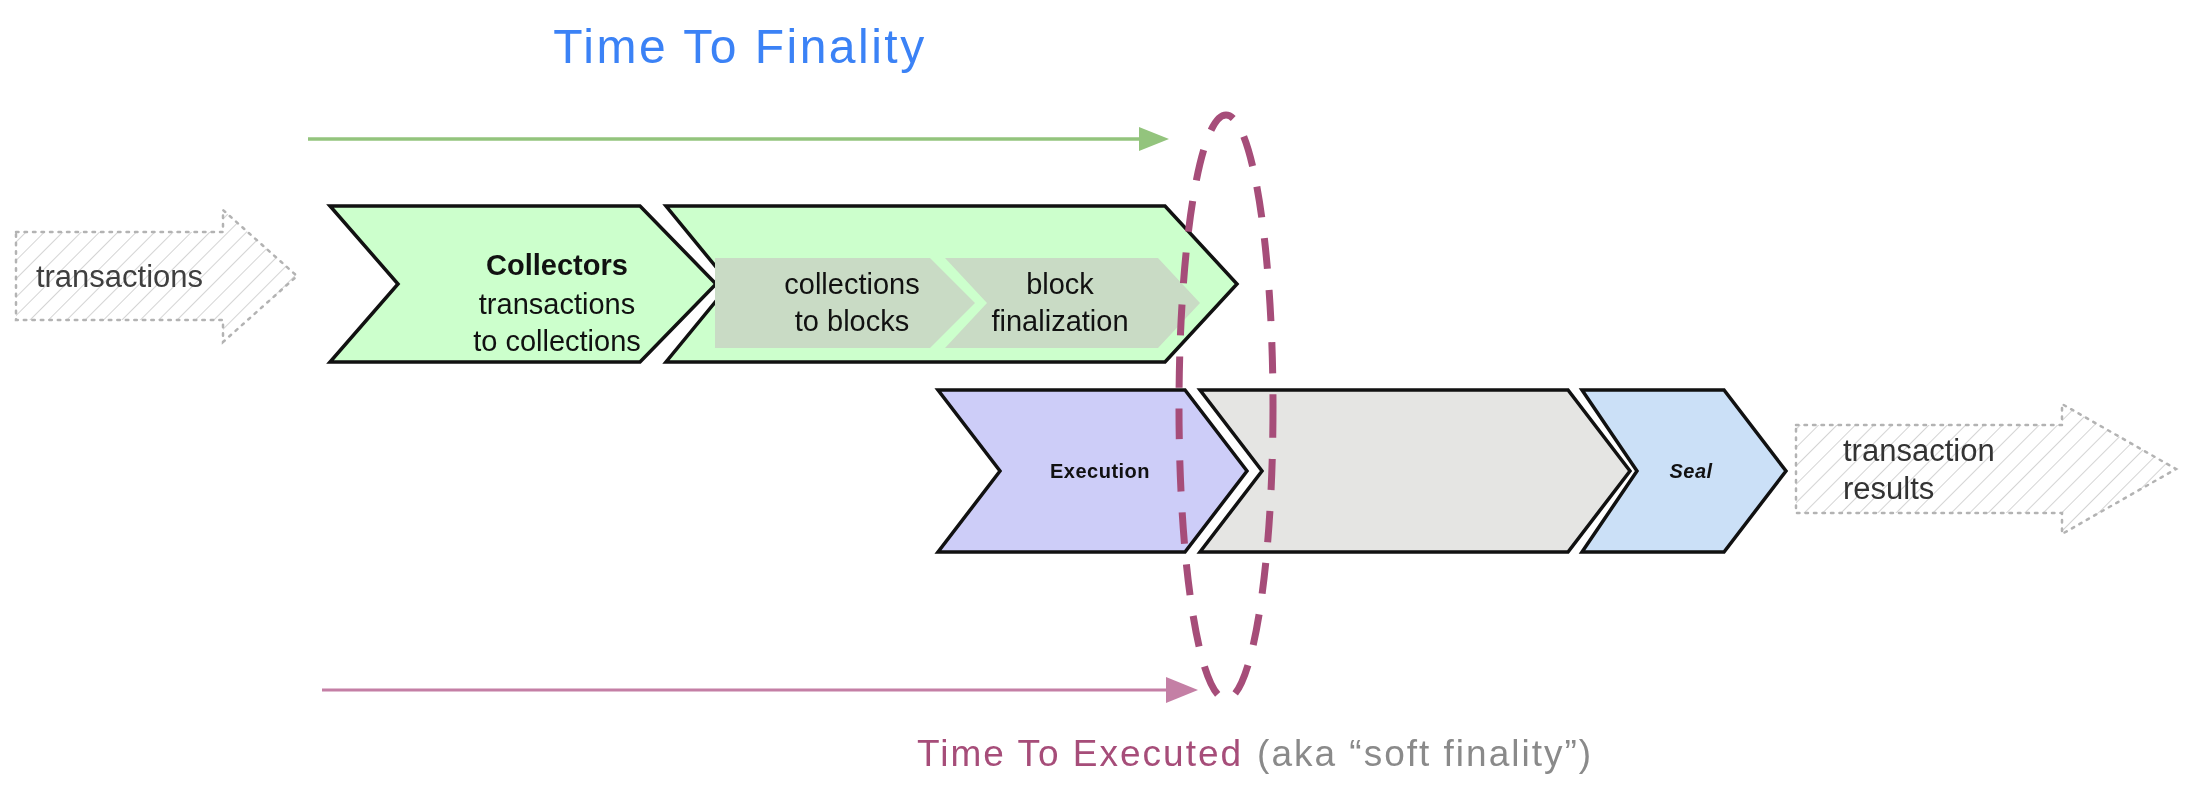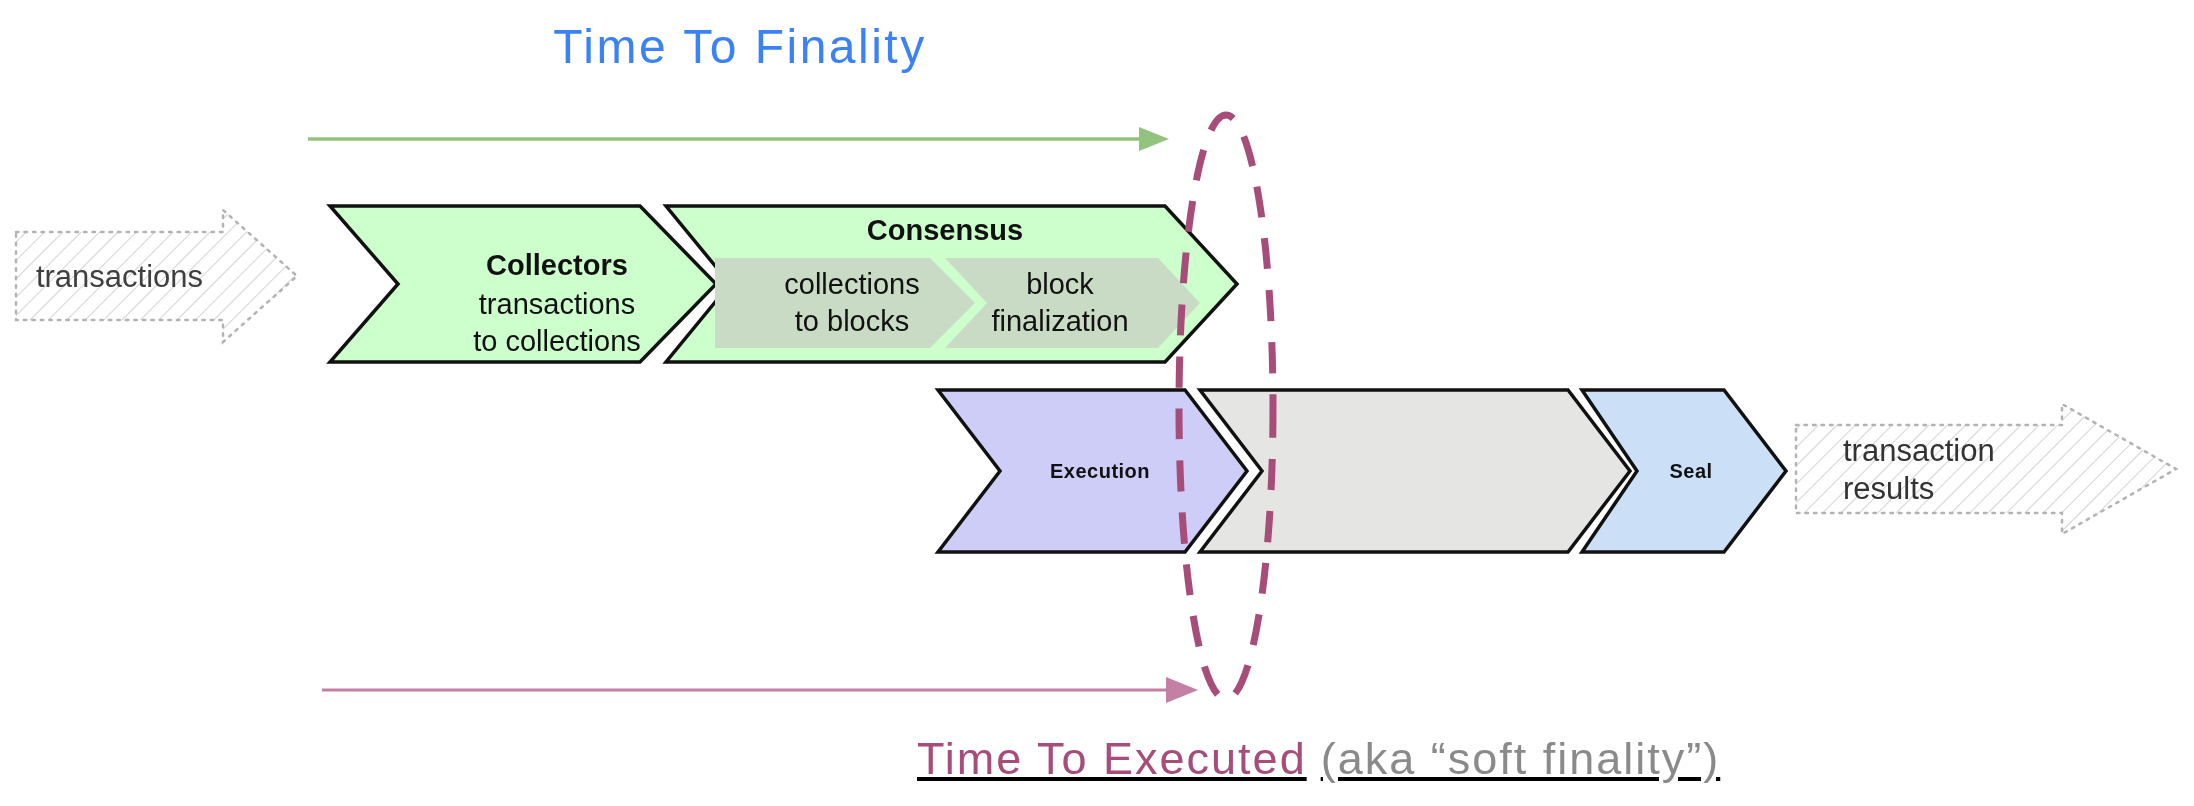--- a/index.html
+++ b/index.html
@@ -10,21 +10,21 @@
   .canvas svg{position:absolute;left:0;top:0;}
   .lbl{position:absolute;display:flex;align-items:center;justify-content:center;
        text-align:center;color:#111111;line-height:1.25;}
   .pre{white-space:pre-line;}
   .title-green{color:#3b82f6;font-size:48px;letter-spacing:2.5px;}
   .stage-title{font-weight:bold;font-size:29px;}
   .stage-sub{font-size:29px;line-height:37px;}
   .stage2-title{font-weight:bold;font-size:20px;letter-spacing:.5px;}
   .hatch-text{color:#3f3f3f;font-size:31px;}
   .results-text{color:#333333;font-size:31px;line-height:38px;justify-content:flex-start;text-align:left;}
-  .caption{position:absolute;white-space:nowrap;font-size:45px;letter-spacing:2px;text-decoration:underline;}
+  .caption{position:absolute;white-space:nowrap;font-size:37px;letter-spacing:2px;}
   .caption .pink{color:#a64d79;}
   .caption .gray{color:#8a8a8a;margin-left:14px;}
   .col{flex-direction:column;gap:3px;}
 </style>
 </head>
 <body>
 
 <div class="canvas">
 
   <svg width="2194" height="806" viewBox="0 0 2194 806">
@@ -71,32 +71,31 @@
   <div class="lbl title-green" style="left:440px;top:16px;width:600px;height:62px;">Time To Finality</div>
 
   <div class="lbl hatch-text" style="left:16px;top:234px;width:207px;height:86px;">transactions</div>
 
   <div class="lbl col" style="left:398px;top:208px;width:318px;height:152px;justify-content:flex-end;">
     <div class="stage-title">Collectors</div>
     <div class="stage-sub pre">transactions
 to collections</div>
   </div>
 
-  <div class="lbl stage-title" style="left:725px;top:210px;width:440px;height:40px;">Consensus</div>
 
   <div class="lbl stage-sub pre" style="left:715px;top:258px;width:260px;height:90px;padding-left:7px;">collections
 to blocks</div>
 
   <div class="lbl stage-sub pre" style="left:945px;top:258px;width:230px;height:90px;">block
 finalization</div>
 
   <div class="lbl stage2-title" style="left:1000px;top:390px;width:200px;height:162px;">Execution</div>
 
 
-  <div class="lbl stage2-title" style="left:1637px;top:390px;width:108px;height:162px;">Seal</div>
+  <div class="lbl stage2-title" style="left:1637px;top:390px;width:108px;height:162px;font-style:italic;">Seal</div>
 
   <div class="lbl results-text pre" style="left:1843px;top:432px;width:260px;height:76px;">transaction
 results</div>
 
   <div class="caption" style="left:917px;top:733px;">
     <span class="pink">Time To Executed</span><span class="gray">(aka “soft finality”)</span>
   </div>
 
 </div>
 

